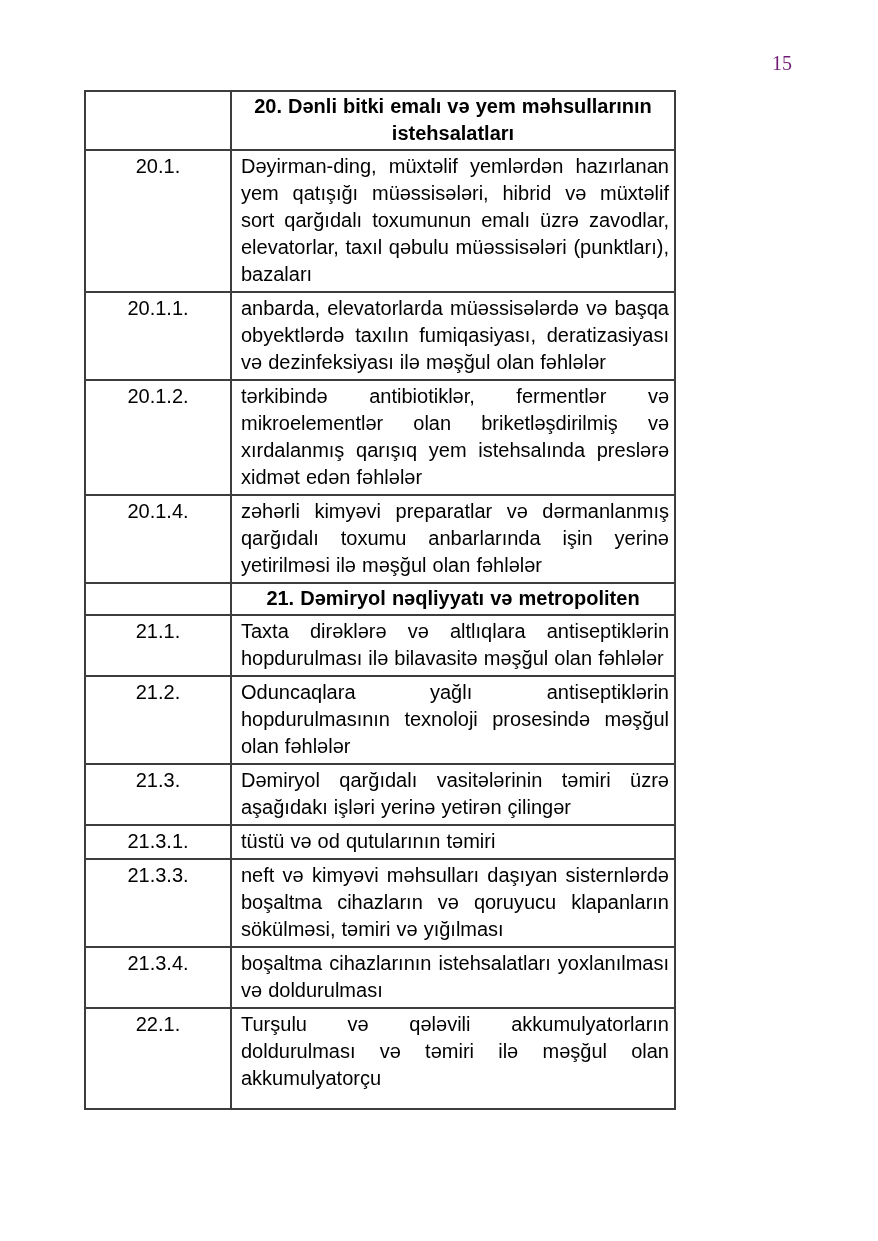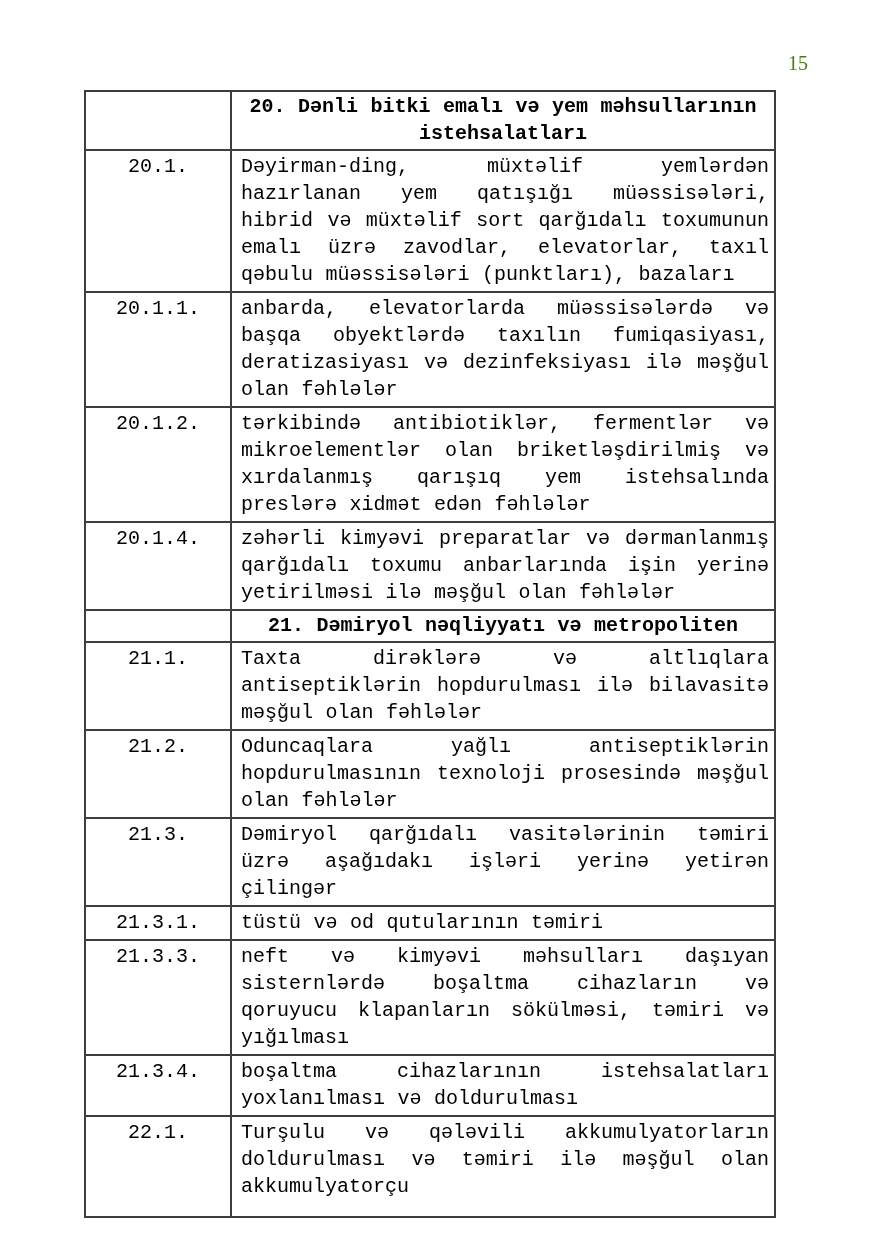--- a/index.html
+++ b/index.html
@@ -10,33 +10,32 @@
   body {
     width: 878px;
     height: 1241px;
     position: relative;
     overflow: hidden;
     font-family: "Liberation Sans", sans-serif;
   }
   .page-number {
     position: absolute;
     top: 52px;
-    right: 70px;
+    right: 86px;
     font-family: "Liberation Serif", serif;
     font-size: 20px;
-    color: #4d7c0f;
+    color: #701a75;
   }
   table.rules-table {
     position: absolute;
     left: 84px;
     top: 90px;
-    width: 692px;
+    width: 592px;
     border-collapse: collapse;
     table-layout: fixed;
-    font-family: Liberation Mono, monospace;
   }
   col.col-num { width: 146px; }
   td {
     border: 2px solid #3d3d3d;
     vertical-align: top;
     font-size: 20px;
     line-height: 27px;
     color: #000000;
     padding: 1px 4px;
     word-spacing: 0.5px;

